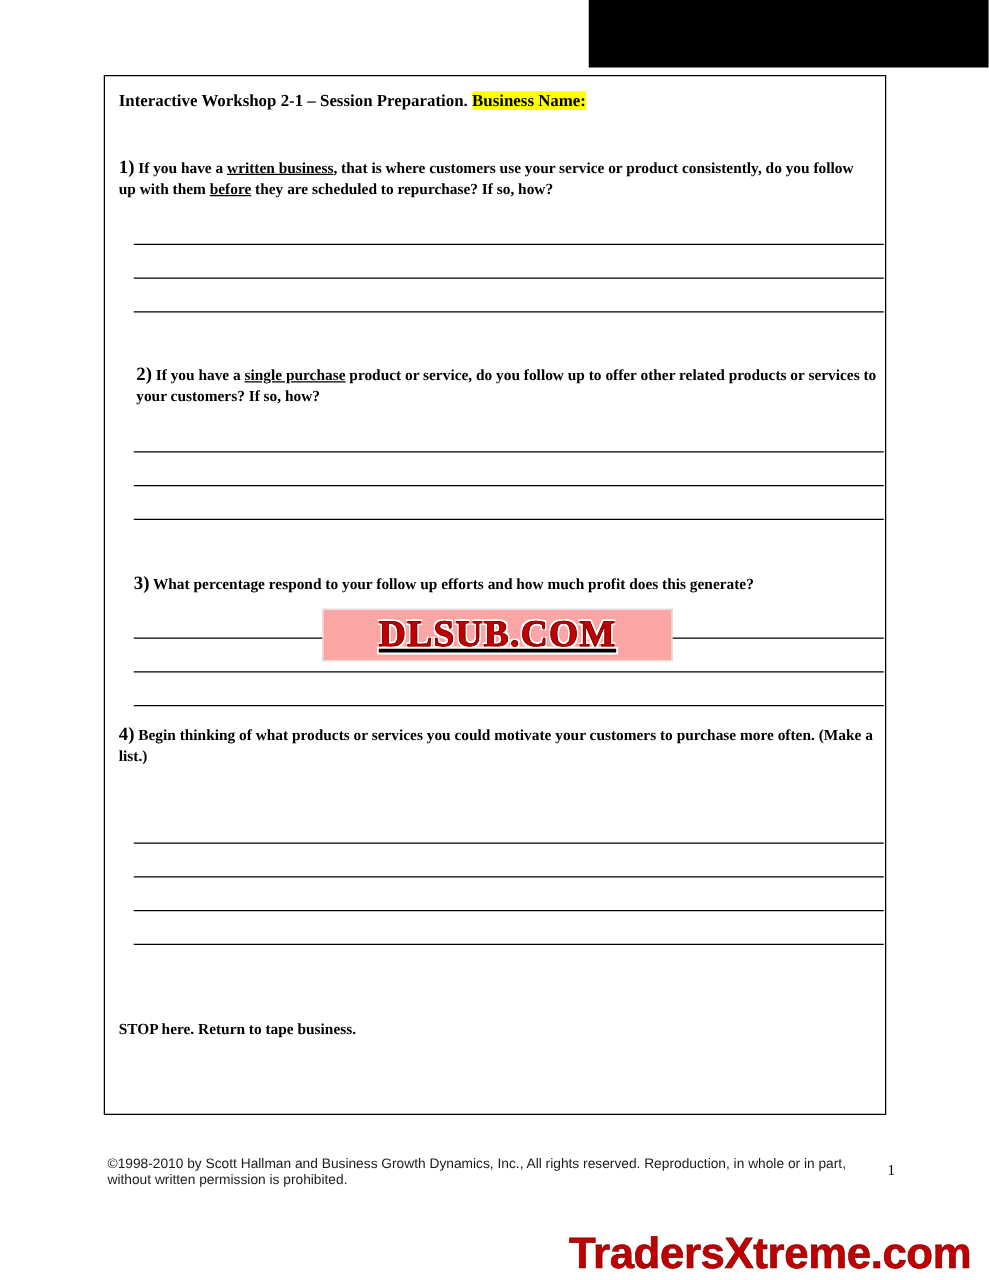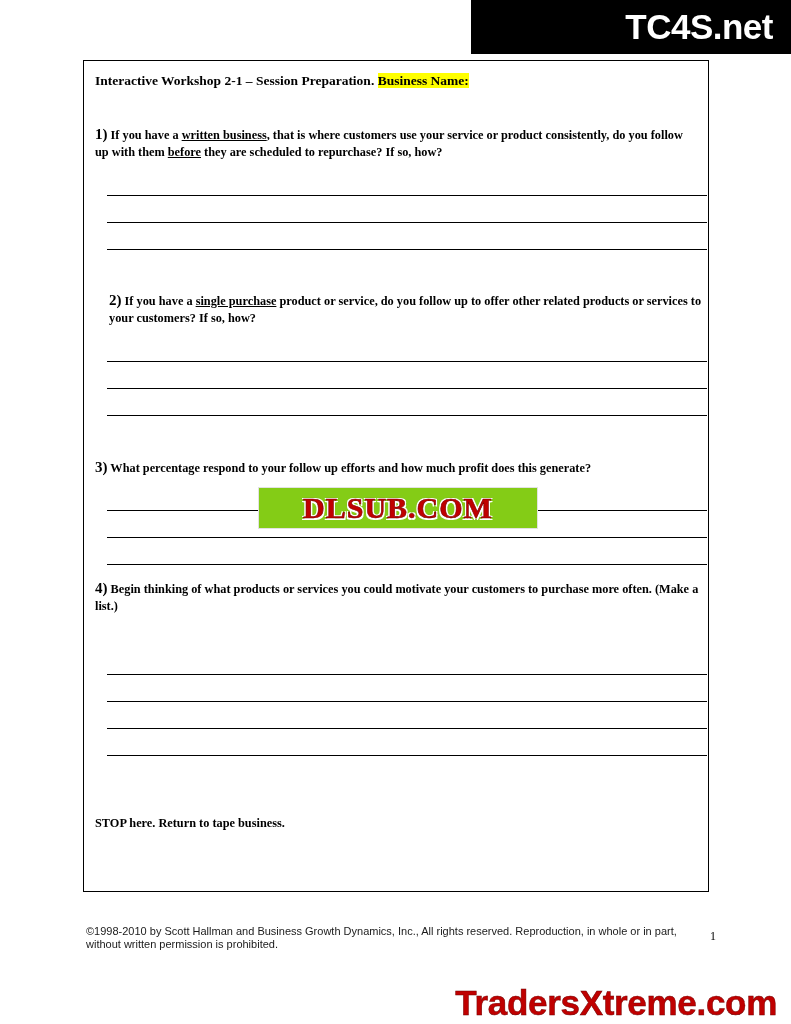--- a/index.html
+++ b/index.html
@@ -112,25 +112,26 @@
     color: #000000;
   }
 
   
   .watermark {
     position: absolute;
     left: 258px;
     top: 487px;
     width: 278px;
     height: 40px;
-    background: #84cc16;
+    background: #fca5a5;
     border: 1px solid #e2e2e2;
     display: flex;
     align-items: center;
     justify-content: center;
+    text-decoration: underline;
   }
   .watermark-text {
     font-family: "Liberation Serif", serif;
     font-weight: bold;
     font-size: 30px;
     letter-spacing: 1px;
     color: #c00000;
     text-shadow:
       -1.5px -1.5px 0 #ffffff,
       1.5px -1.5px 0 #ffffff,
@@ -184,21 +185,20 @@
       1px 1px 0 #ffffff;
     -webkit-text-stroke: 0.5px #6e0000;
     letter-spacing: -0.3px;
   }
 </style>
 </head>
 <body>
 
 <div class="top-banner">
   <div class="top-banner-black"></div>
-  <div class="top-banner-text">TC4S.net</div>
 </div>
 
 <div class="sheet">
   <div class="inner">
 
     <div class="title-row" style="position:absolute; left:0; top:0;">
       <span>Interactive Workshop 2-1 – Session Preparation.</span>
       <span class="highlight">Business Name:</span>
     </div>
 
@@ -219,21 +219,21 @@
         <span class="q-num">2)</span>
         <span>If you have a </span><span class="u">single purchase</span><span> product or service,  do you follow up to offer other related products or services to your customers? If so, how?</span>
       </div>
     </div>
     <div class="rules" style="top:288px;">
       <div class="rule" style="margin-top:0;"></div>
       <div class="rule" style="margin-top:26px;"></div>
       <div class="rule" style="margin-top:26px;"></div>
     </div>
 
-    <div class="q-block" style="left:0; top:386px;">
+    <div class="q-block" style="left:12px; top:386px;">
       <div class="q-text">
         <span class="q-num">3)</span>
         <span>What percentage respond to your follow up efforts and how much profit does this generate?</span>
       </div>
     </div>
     <div class="rules" style="top:437px;">
       <div class="rule" style="margin-top:0;"></div>
       <div class="rule" style="margin-top:26px;"></div>
       <div class="rule" style="margin-top:26px;"></div>
     </div>

